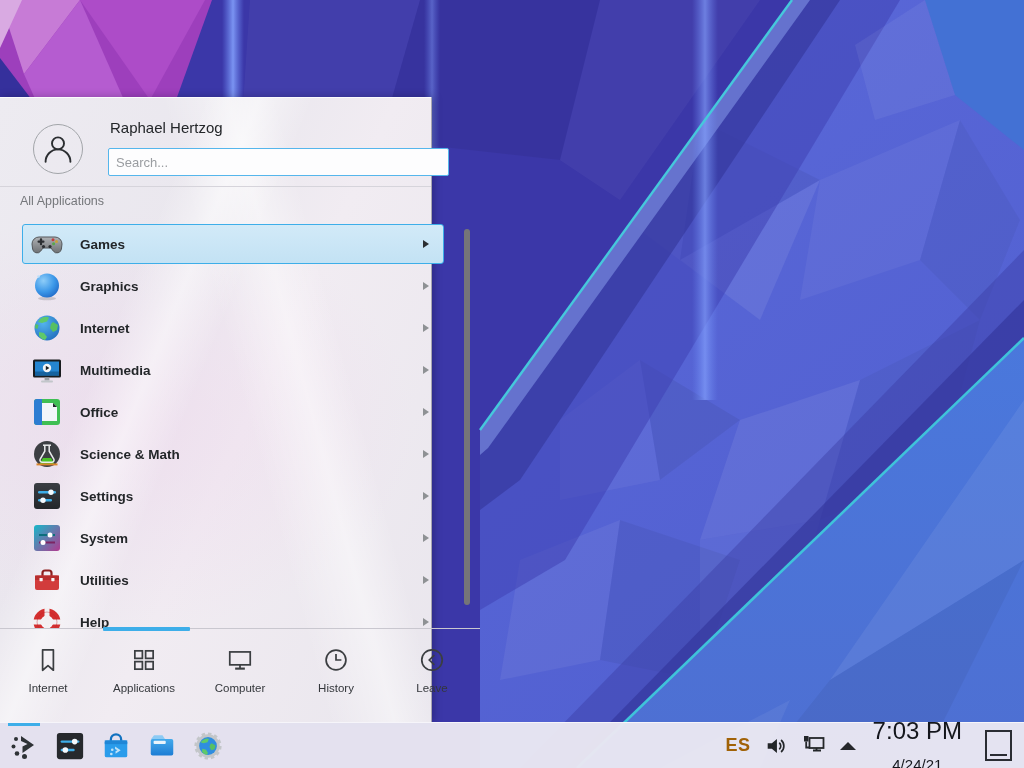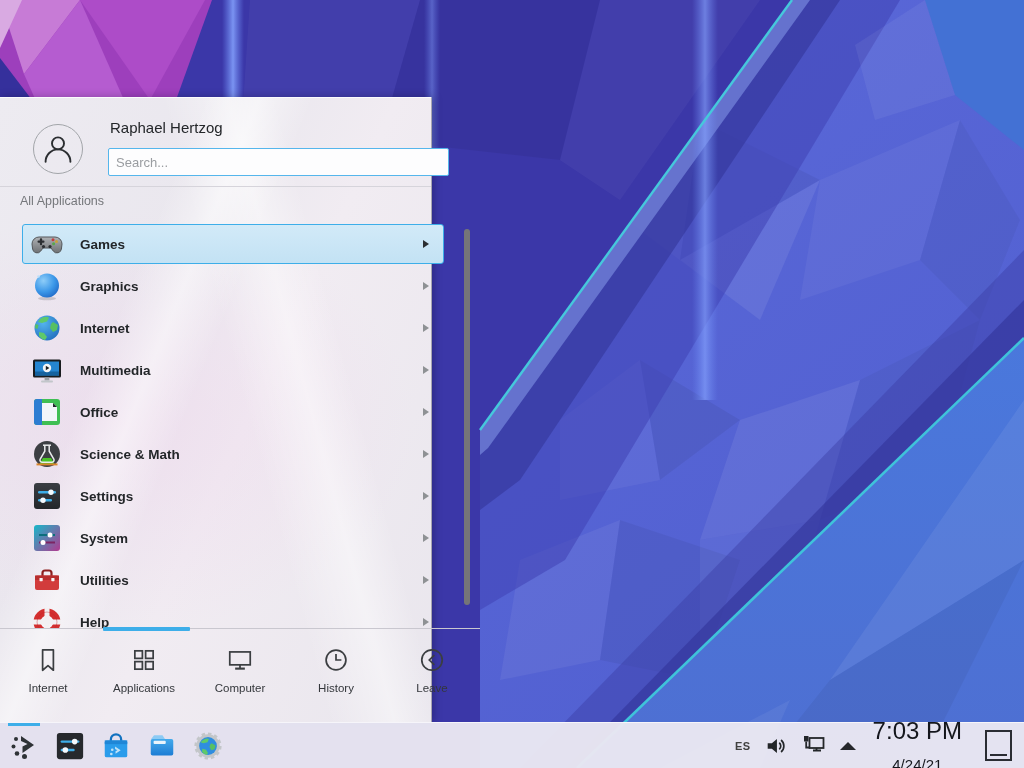--- a/index.html
+++ b/index.html
@@ -62,21 +62,21 @@
 
   
   .taskbar {
     position:absolute; left:0; bottom:0; width:1024px; height:46px; z-index:6;
     background:rgba(233,231,242,.97); border-top:1px solid #f6f5fa;
     display:flex; align-items:center; padding:0 8px;
   }
   .launcher { position:relative; width:32px; height:32px; margin-right:14px; display:flex; align-items:center; justify-content:center; }
   .launcher.active::before { content:""; position:absolute; top:-7px; left:0; width:32px; height:3px; background:#3daee9; }
   .tray { margin-left:auto; display:flex; align-items:center; gap:13px; padding-right:4px; }
-  .kbd-layout { font-size:11px; font-weight:bold; color:#404040; letter-spacing:.5px;margin-left:20px; }
+  .kbd-layout { font-size:18px; font-weight:bold; color:#a16207; letter-spacing:.5px;margin-left:20px; }
   .caret-up { width:0; height:0; border-left:8px solid transparent; border-right:8px solid transparent; border-bottom:8px solid #25272b; }
   .clock { text-align:center; color:#14161c; line-height:1; margin:0 4px; }
   .clock .time { font-size:24px; }
   .clock .date { font-size:15px; margin-top:14px; }
   .show-desktop { position:relative; width:27px; height:31px; border:2px solid #2a2c33; background:transparent; margin-left:6px; }
   .show-desktop i { position:absolute; left:3px; right:3px; bottom:3px; height:2px; background:#2a2c33; }
 </style>
 </head>
 <body>
 

